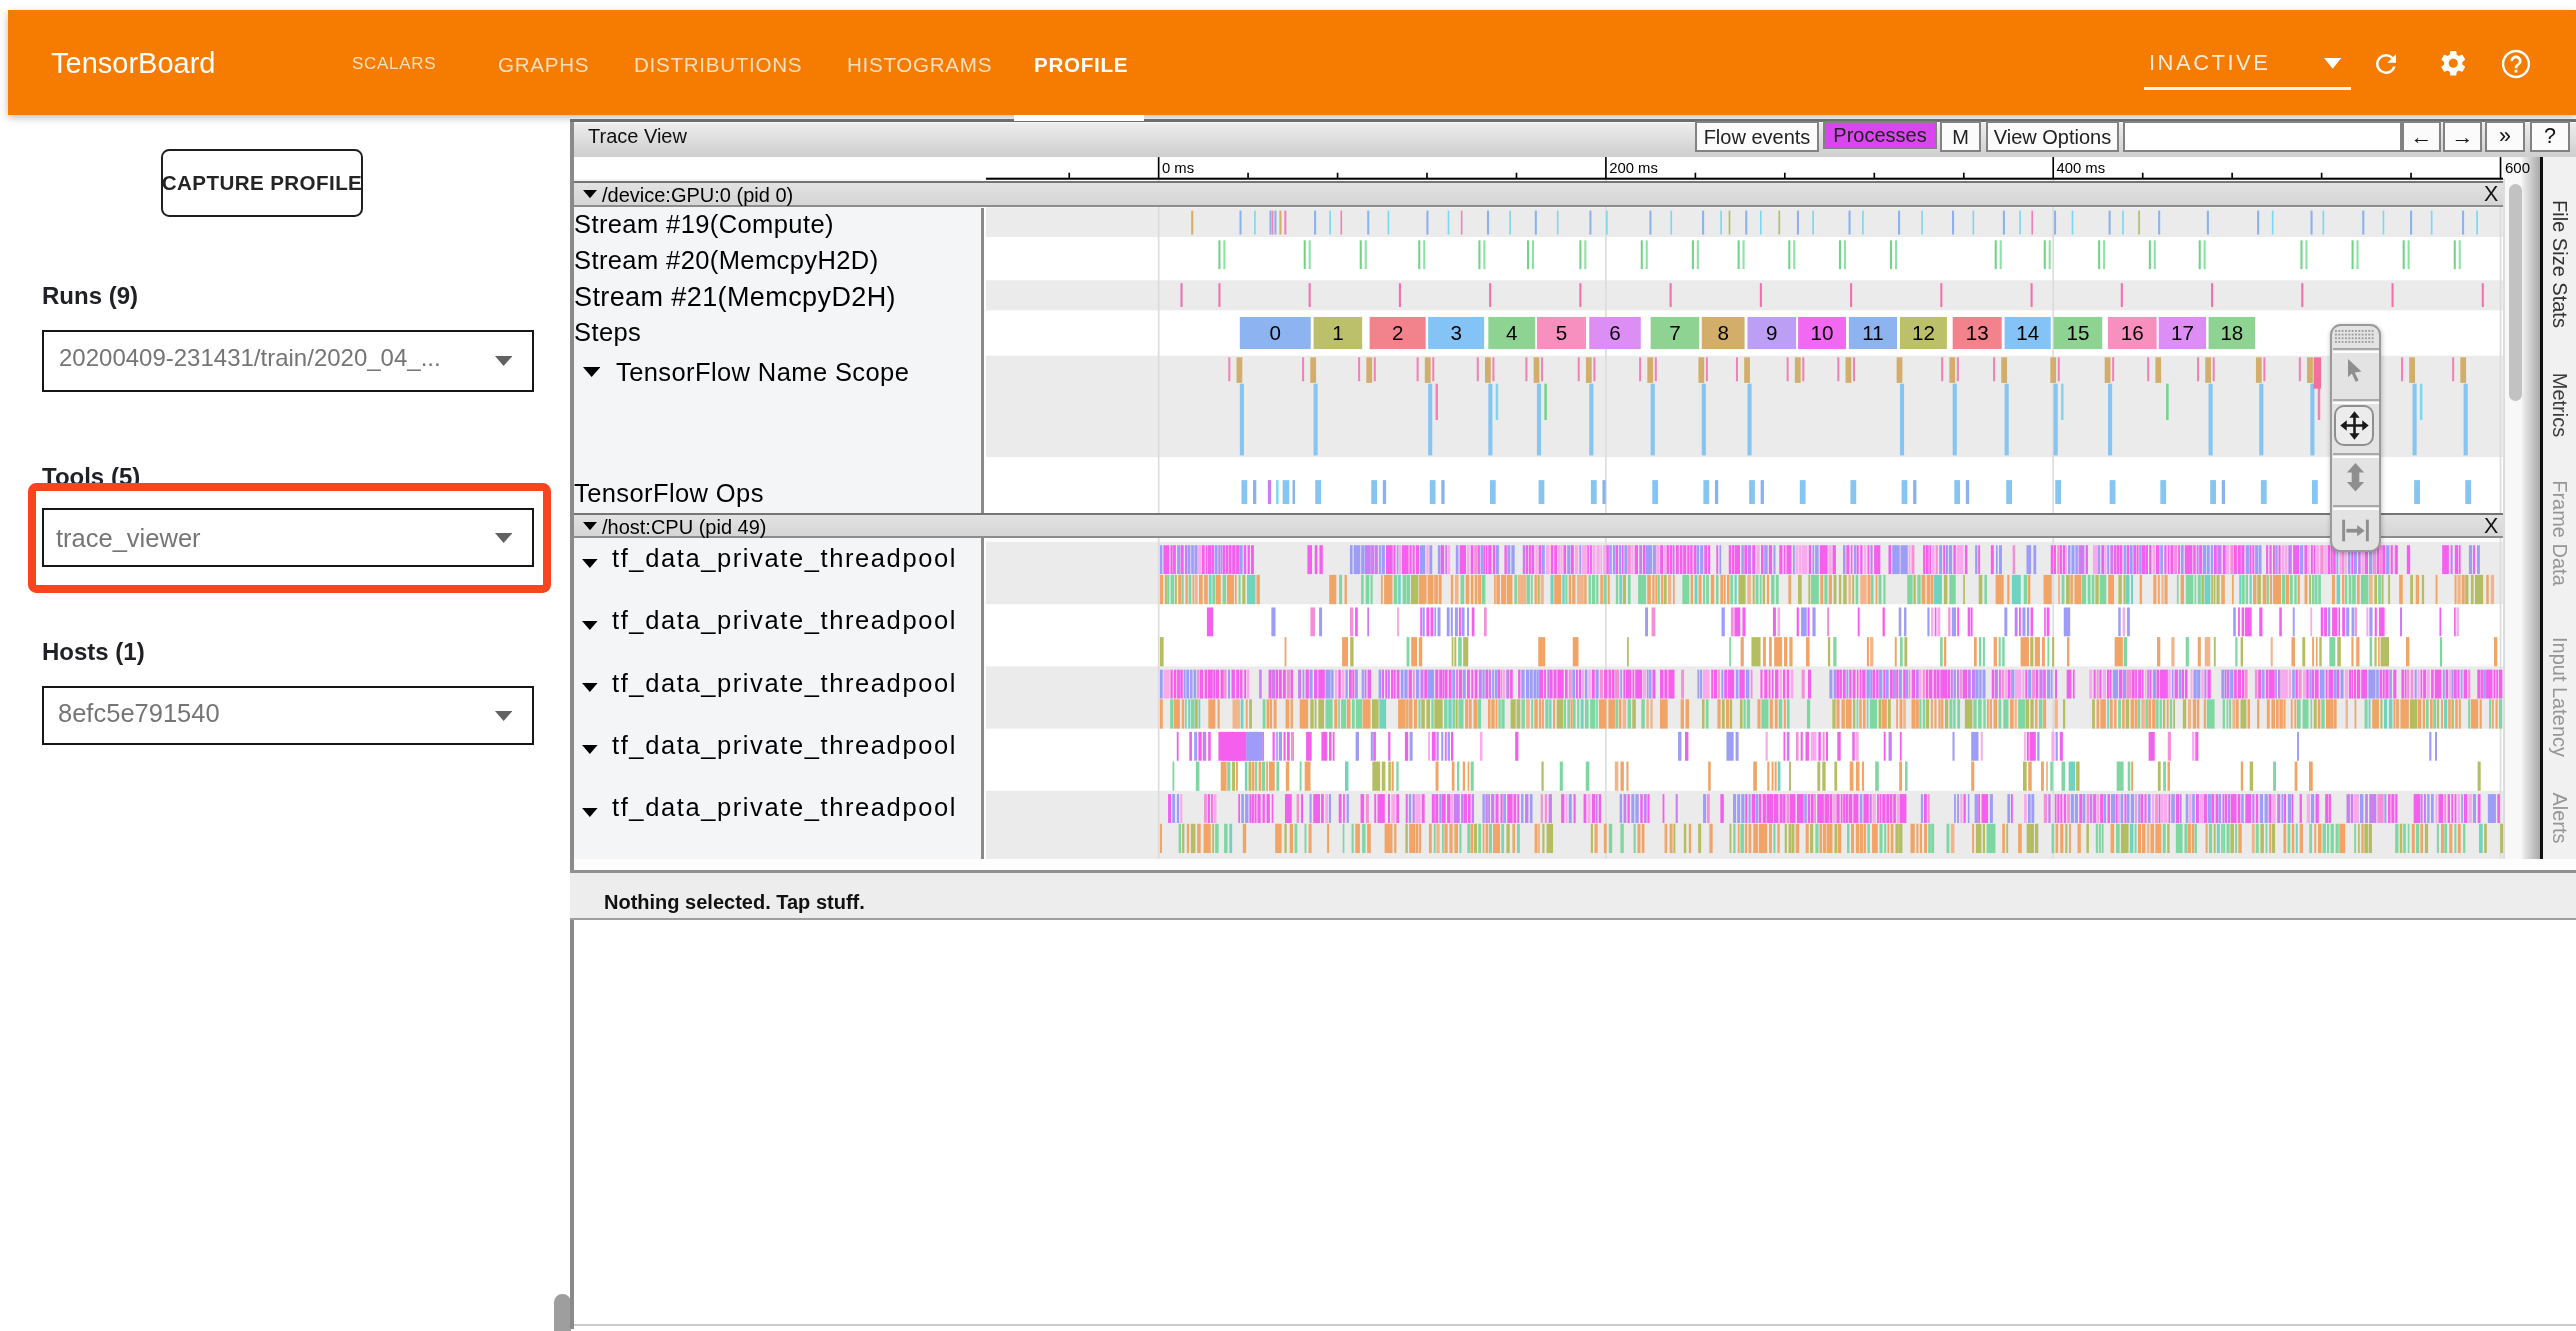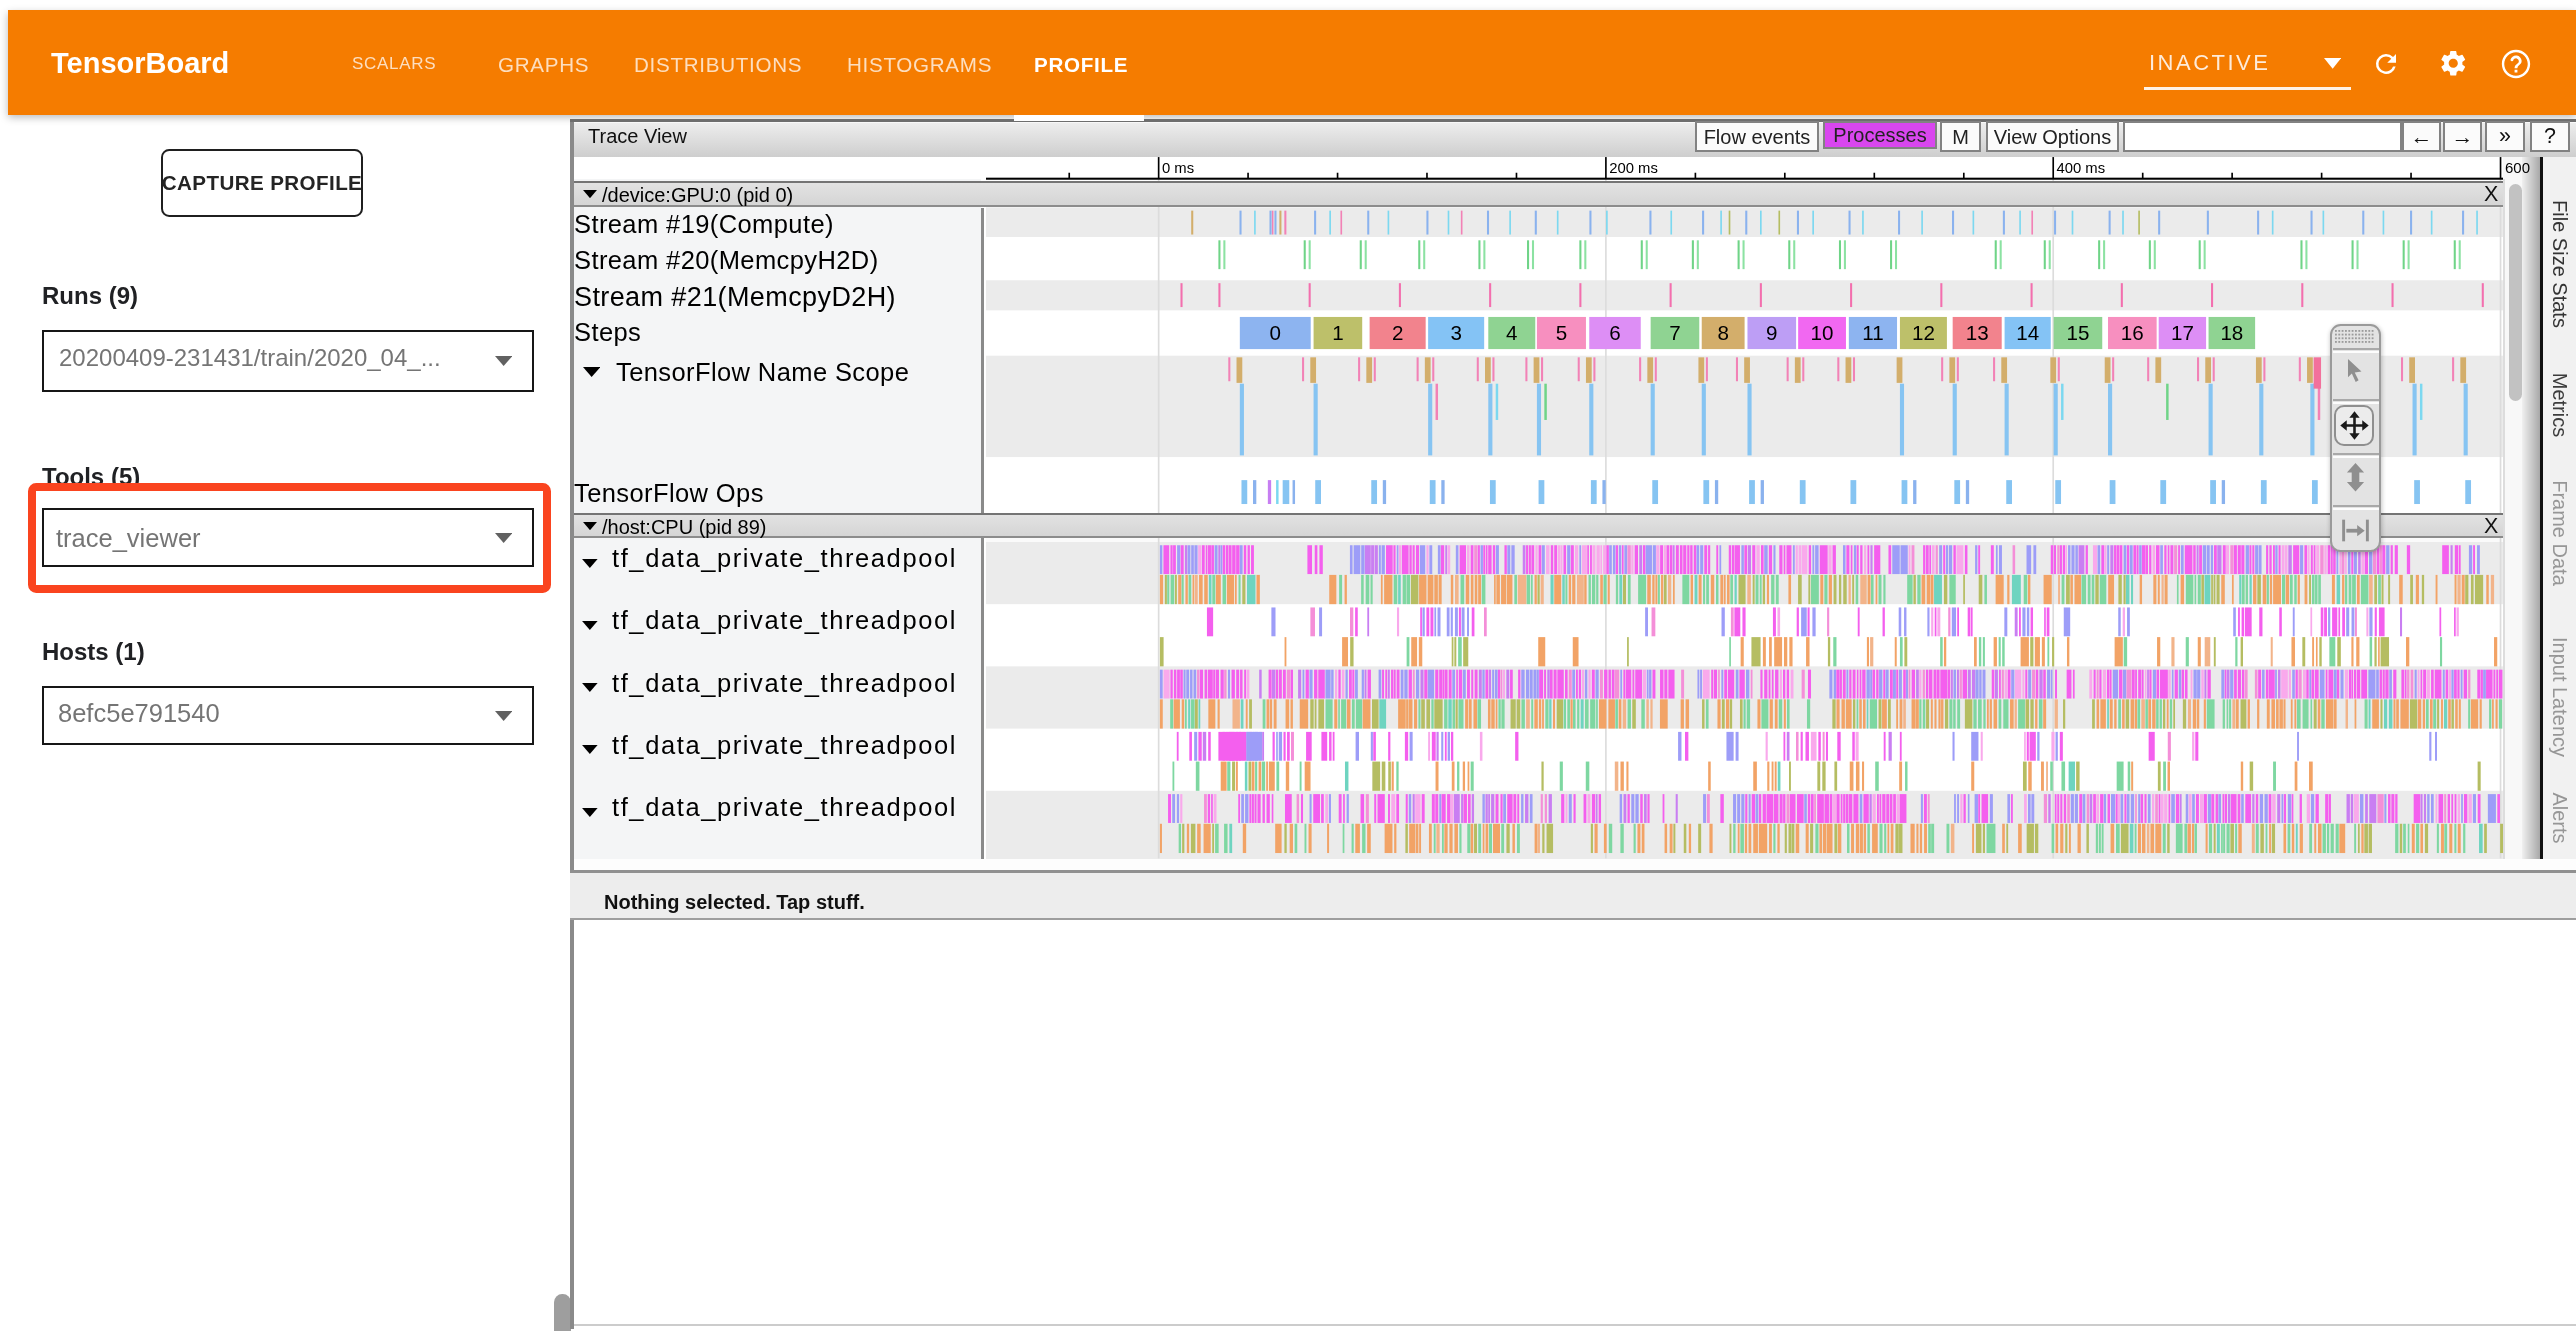--- a/index.html
+++ b/index.html
@@ -2,21 +2,21 @@
 <html style="font-size:13px"><head><meta charset="utf-8"><style>
 * { margin:0; padding:0; box-sizing:border-box; }
 html,body { width:2576px; height:1332px; background:#fff; font-family:"Liberation Sans",sans-serif; overflow:hidden; }
 #page { position:relative; width:2576px; height:1332px; overflow:hidden; }
 .abs { position:absolute; line-height:1; }
 </style></head>
 <body>
 <div id="page">
 
 <div class="abs" style="left:8.2px;top:10px;right:0;height:105px;background:#f57c00;box-shadow:0 3.3px 8.2px rgba(0,0,0,.28)"></div>
-<div class="abs" style="left:51px;top:49px;color:#fff;font-size:29px;font-weight:700">TensorBoard</div>
+<div class="abs" style="left:51px;top:49px;color:#fff;font-size:29px;font-weight:400">TensorBoard</div>
 <div class="abs" style="left:352px;top:55px;color:rgba(255,255,255,.75);font-size:17px;letter-spacing:0.7px">SCALARS</div>
 <div class="abs" style="left:498px;top:55px;color:rgba(255,255,255,.75);font-size:20.6px;letter-spacing:0.7px">GRAPHS</div>
 <div class="abs" style="left:634px;top:55px;color:rgba(255,255,255,.75);font-size:20.6px;letter-spacing:0.7px">DISTRIBUTIONS</div>
 <div class="abs" style="left:847px;top:55px;color:rgba(255,255,255,.75);font-size:20.6px;letter-spacing:0.7px">HISTOGRAMS</div>
 <div class="abs" style="left:1034px;top:55px;color:#fff;font-size:20.6px;font-weight:700;letter-spacing:0.7px">PROFILE</div>
 <div class="abs" style="left:2149px;top:52px;color:rgba(255,255,255,.85);font-size:22px;letter-spacing:2.5px">INACTIVE</div>
 <svg width="17.3" height="10.7" viewBox="0 0 21 13" style="position:absolute;left:2324px;top:58px">
       <path d="M0 0 H21 L10.5 13 Z" fill="#fff"></path>
     </svg>
 <div class="abs" style="left:2144px;top:87px;width:207px;height:2.5px;background:rgba(255,255,255,.9)"></div>
@@ -2236,21 +2236,21 @@
 <svg width="14" height="8.2" viewBox="0 0 17 10" style="position:absolute;left:583px;top:190px">
       <path d="M0 0 H17 L8.5 10 Z" fill="#000"></path>
     </svg>
 <div class="abs" style="left:602px;top:185px;font-size:20px;color:#000">/device:GPU:0 (pid 0)</div>
 <div class="abs" style="left:2484px;top:184px;font-size:21.4px;color:#111">X</div>
 
 <div class="abs" style="left:574px;top:513px;width:1929px;height:25px;background:linear-gradient(#e2e2e2,#d5d5d5);border-top:2.1px solid #747474;border-bottom:2.5px solid #8c8c8c"></div>
 <svg width="14" height="8.2" viewBox="0 0 17 10" style="position:absolute;left:583px;top:522px">
       <path d="M0 0 H17 L8.5 10 Z" fill="#000"></path>
     </svg>
-<div class="abs" style="left:602px;top:517px;font-size:20px;color:#000">/host:CPU (pid 89)</div>
+<div class="abs" style="left:602px;top:517px;font-size:20px;color:#000">/host:CPU (pid 49)</div>
 <div class="abs" style="left:2484px;top:516px;font-size:21.4px;color:#111">X</div>
 
 <div class="abs" style="left:574px;top:212px;font-size:25.5px;letter-spacing:0.4px;color:#000">Stream #19(Compute)</div>
 <div class="abs" style="left:574px;top:248px;font-size:25.5px;letter-spacing:0.4px;color:#000">Stream #20(MemcpyH2D)</div>
 <div class="abs" style="left:574px;top:284px;font-size:27px;letter-spacing:0.4px;color:#000">Stream #21(MemcpyD2H)</div>
 <div class="abs" style="left:574px;top:320px;font-size:25.5px;letter-spacing:0.4px;color:#000">Steps</div>
 <svg width="17.3" height="10" viewBox="0 0 21 12" style="position:absolute;left:583px;top:367px">
       <path d="M0 0 H21 L10.5 12 Z" fill="#000"></path>
     </svg>
 <div class="abs" style="left:616px;top:360px;font-size:25.5px;letter-spacing:0.4px;color:#000">TensorFlow Name Scope</div>

